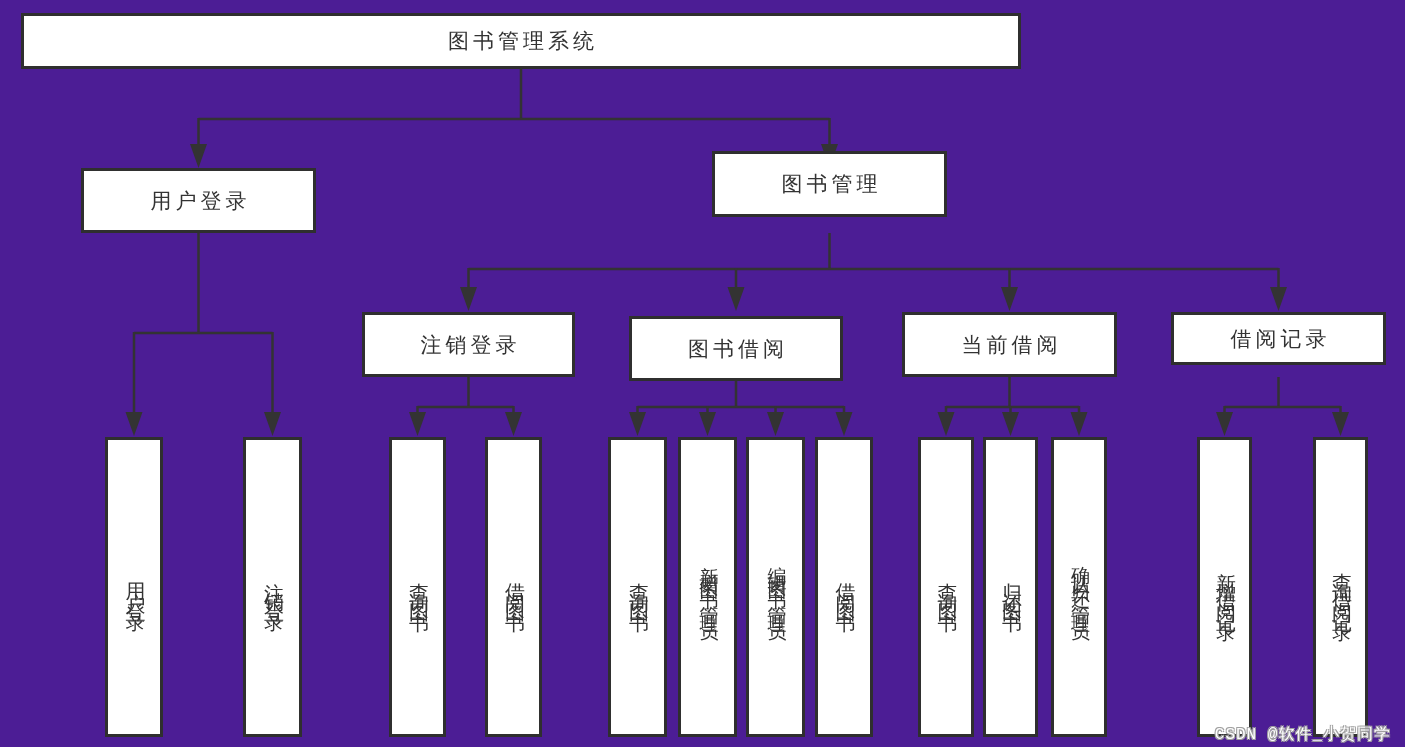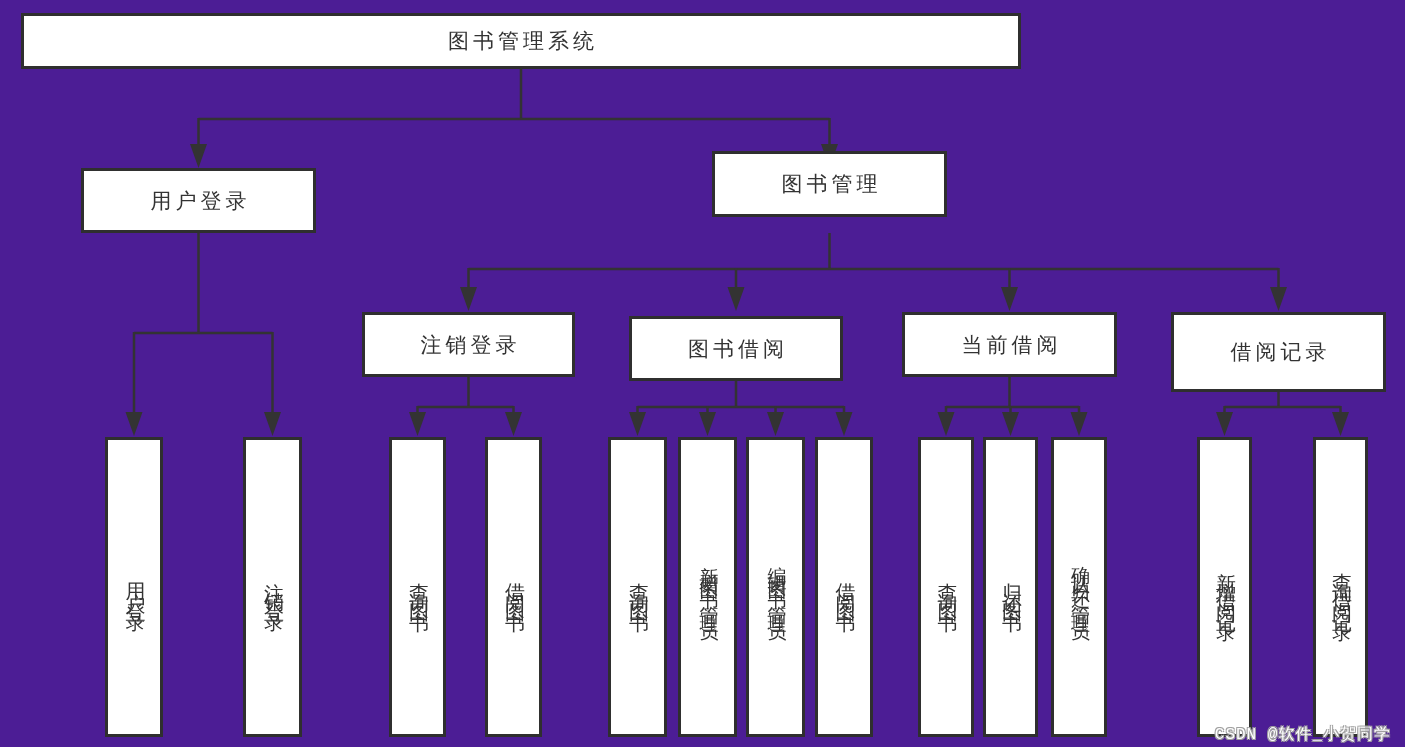--- a/index.html
+++ b/index.html
@@ -150,21 +150,21 @@
 
   <div class="node hnode" style="left:362px; top:312px; width:213px; height:65px;">
     <span>注销登录</span>
   </div>
   <div class="node hnode" style="left:629px; top:316px; width:214px; height:65px;">
     <span>图书借阅</span>
   </div>
   <div class="node hnode" style="left:902px; top:312px; width:215px; height:65px;">
     <span>当前借阅</span>
   </div>
-  <div class="node hnode" style="left:1171px; top:312px; width:215px; height:80px;">
+  <div class="node hnode" style="left:1171px; top:312px; width:215px; height:53px;">
     <span>借阅记录</span>
   </div>
 
   <div class="node leaf" style="left:105px; top:437px; width:58px; height:300px;">
     <span>用户登录</span>
   </div>
   <div class="node leaf" style="left:243px; top:437px; width:59px; height:300px;">
     <span>注销登录</span>
   </div>
 

